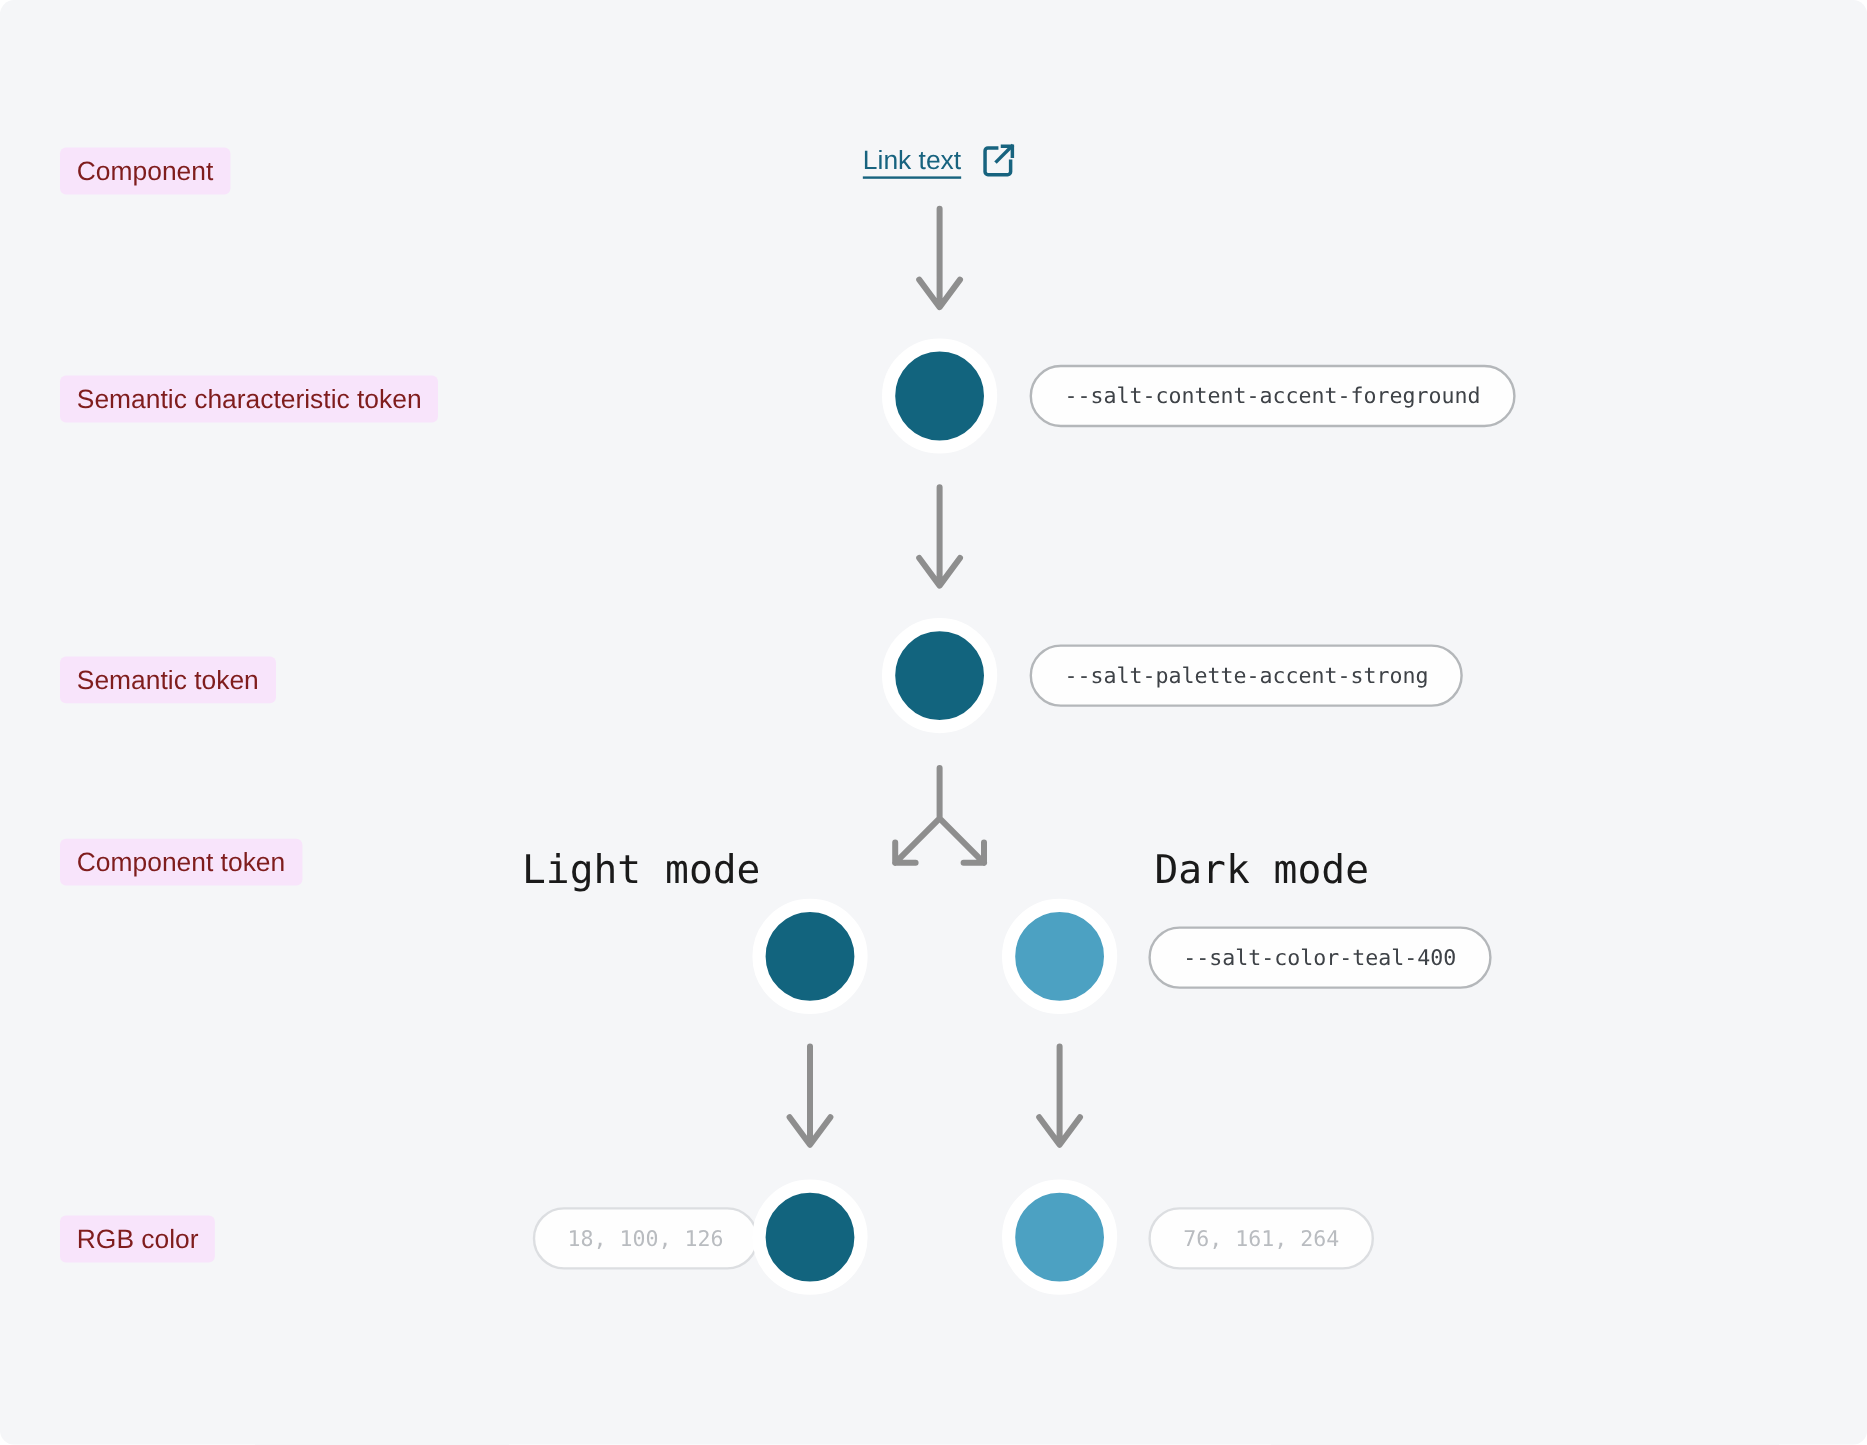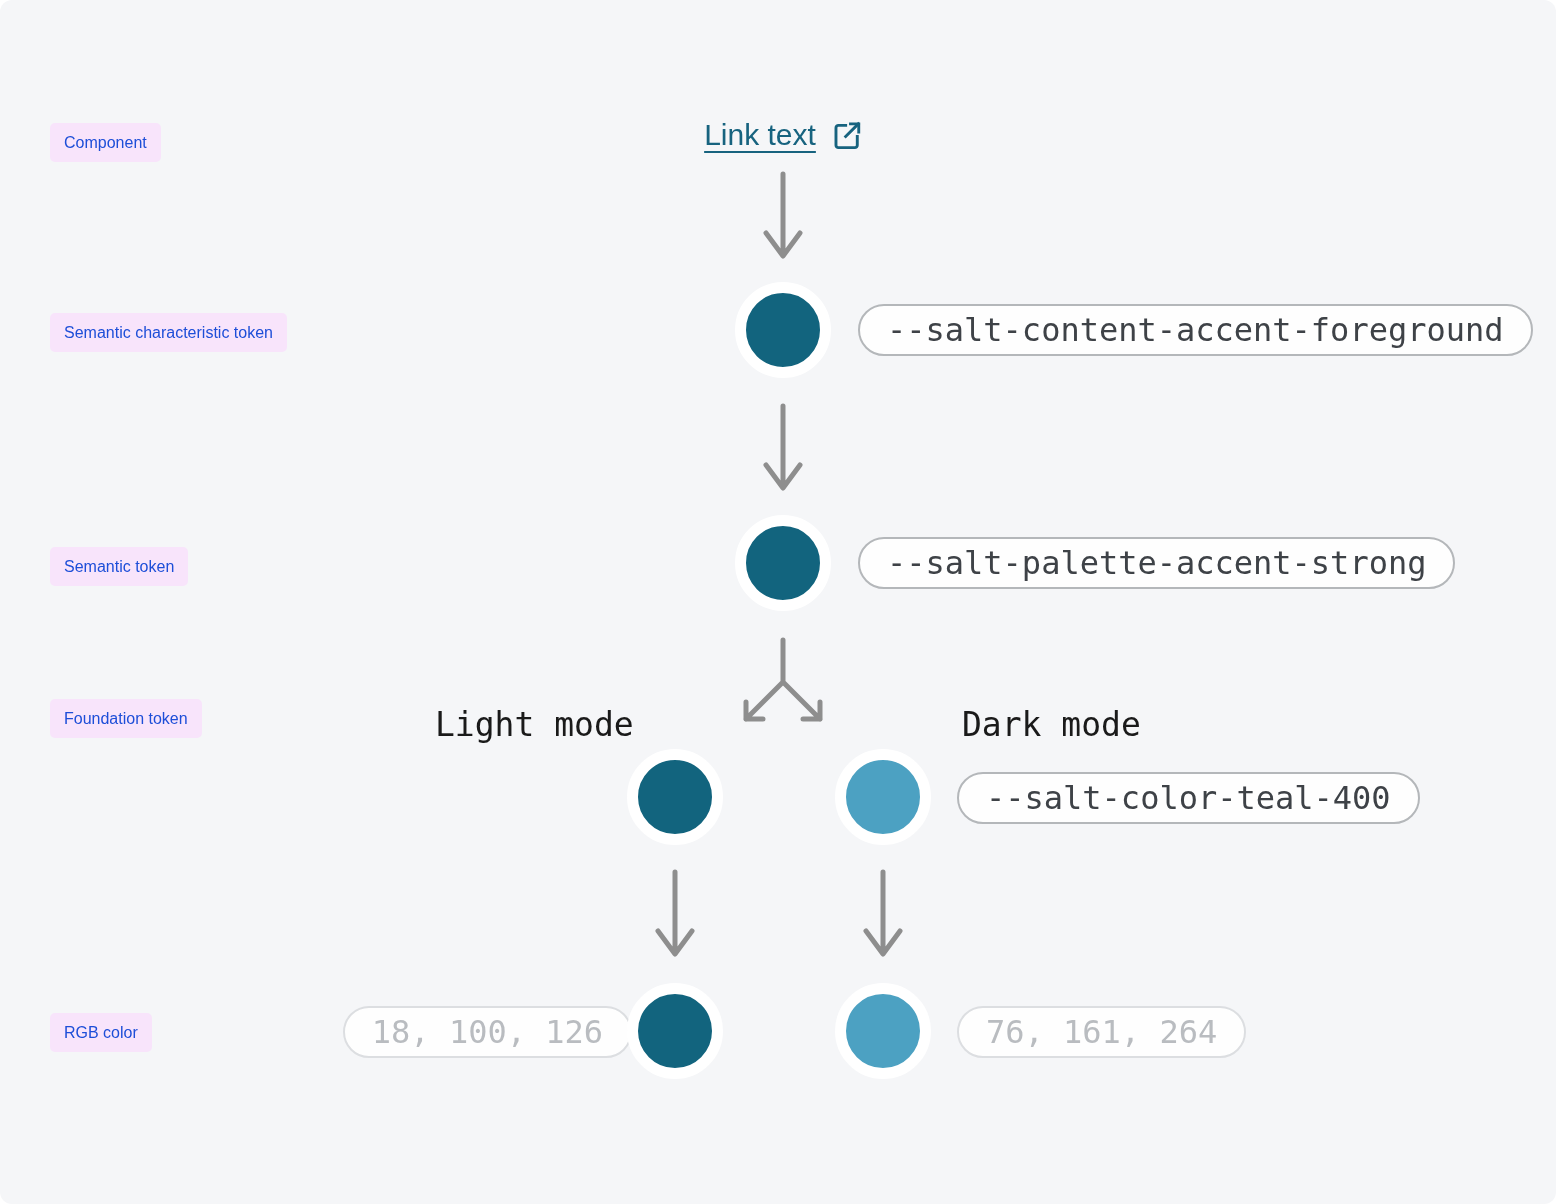--- a/index.html
+++ b/index.html
@@ -17,40 +17,40 @@
 
   
   .cat-label {
     position: absolute;
     left: 50px;
     height: 39px;
     display: inline-flex;
     align-items: center;
     padding: 0 14px;
     background: #F8E4FB;
-    color: #1d4ed8;
-    font-size: 16px;
+    color: #7f1d1d;
+    font-size: 22px;
     border-radius: 5px;
     white-space: nowrap;
   }
 
   
   .link-wrap {
     position: absolute;
     left: 783px;
     top: 118px;
     transform: translateX(-50%);
     display: inline-flex;
     align-items: center;
     gap: 15px;
     color: #17637F;
     cursor: pointer;
   }
   .link-text {
-    font-size: 30px;
+    font-size: 22px;
     text-decoration: underline;
     text-decoration-thickness: 2px;
     text-underline-offset: 6px;
   }
   .link-wrap svg { display: block; }
 
   
   .swatch {
     position: absolute;
     width: 96px;
@@ -63,21 +63,21 @@
   .pill {
     position: absolute;
     height: 52px;
     display: inline-flex;
     align-items: center;
     padding: 0 27px;
     border: 2px solid #B4B7BA;
     border-radius: 27px;
     background: #FEFEFE;
     font-family: "DejaVu Sans Mono", "Liberation Mono", monospace;
-    font-size: 32px;
+    font-size: 18px;
     color: #3E4247;
     white-space: nowrap;
   }
   .pill.muted {
     border-color: #DCDEE1;
     color: #B9BCC0;
   }
 
   
   .mode-label {
@@ -108,21 +108,21 @@
     <path d="M783 640 V682 M783 682 L746 719 M746 702 V719 H763 M783 682 L820 719 M820 702 V719 H803"></path>
 
     <path d="M675 872 V953 M658 931 L675 954 L692 931"></path>
 
     <path d="M883 872 V953 M866 931 L883 954 L900 931"></path>
   </svg>
 
   <span class="cat-label" style="top:123px">Component</span>
   <span class="cat-label" style="top:313px">Semantic characteristic token</span>
   <span class="cat-label" style="top:547px">Semantic token</span>
-  <span class="cat-label" style="top:699px">Foundation token</span>
+  <span class="cat-label" style="top:699px">Component token</span>
   <span class="cat-label" style="top:1013px">RGB color</span>
 
   <a class="link-wrap">
     <span class="link-text">Link text</span>
     <svg width="31" height="31" viewBox="0 0 32 32" fill="none" stroke="#17637F" stroke-width="3" stroke-linecap="square" stroke-linejoin="miter">
       <path d="M27 17 v9 a2.5 2.5 0 0 1 -2.5 2.5 H7.5 A2.5 2.5 0 0 1 5 26 V8 a2.5 2.5 0 0 1 2.5 -2.5 H15"></path>
       <path d="M15 17 L28 4"></path>
       <path d="M20 4 H28.5 V12.5"></path>
     </svg>
   </a>

